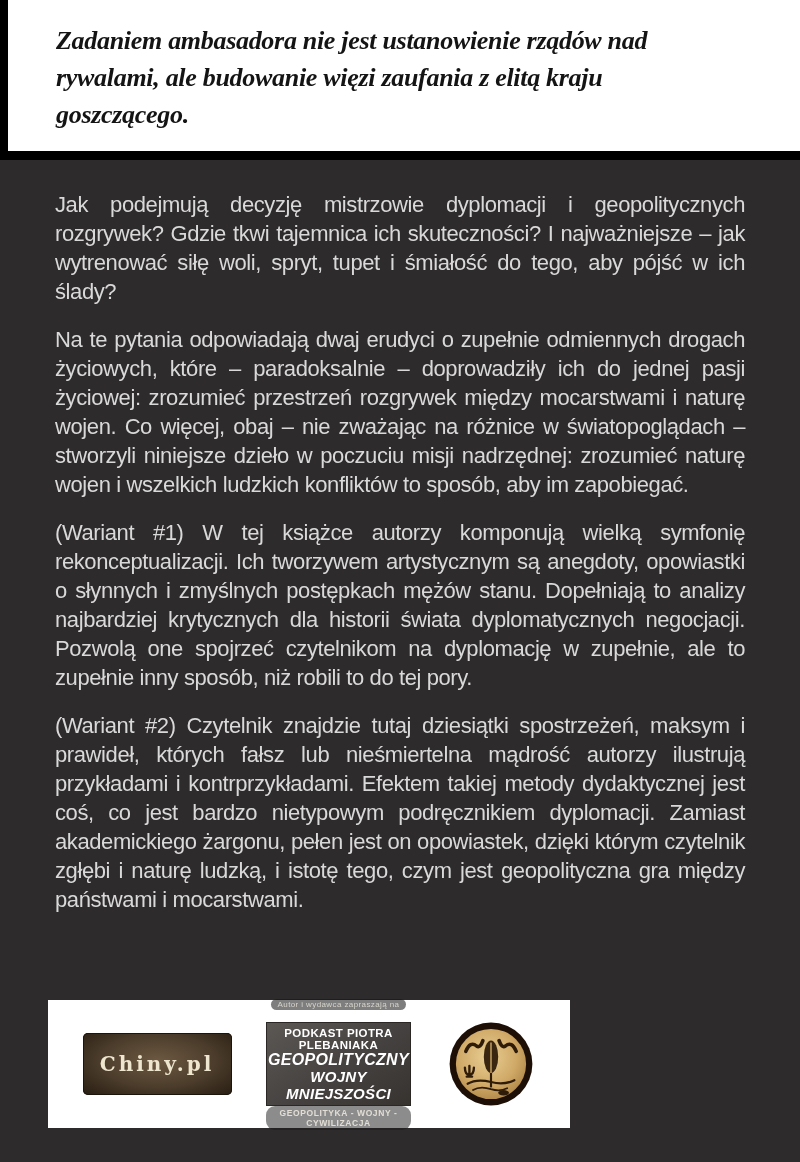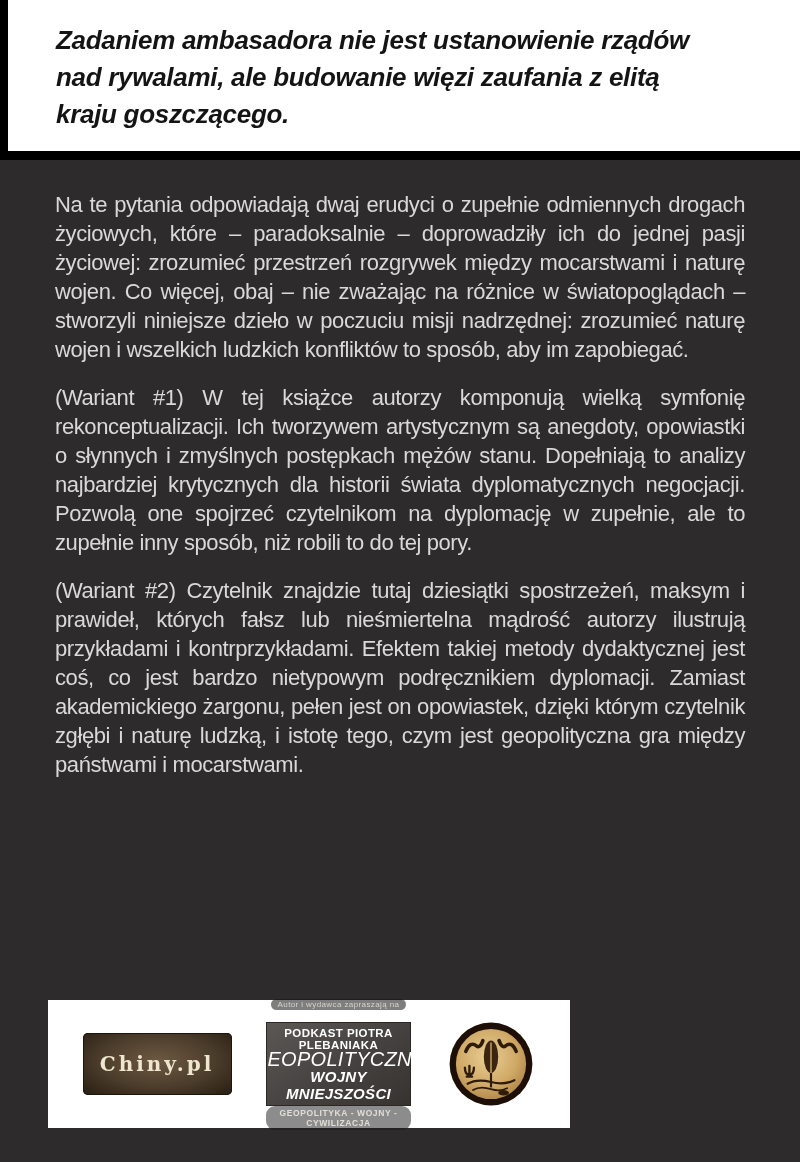--- a/index.html
+++ b/index.html
@@ -6,21 +6,21 @@
   body{
     width:800px;height:1162px;
     background:#2e2b2c;
     font-family:"Liberation Sans",sans-serif;
     -webkit-font-smoothing:antialiased;
   }
   .page{position:relative;width:800px;height:1162px;background:#2e2b2c;overflow:hidden;}
 
   
   .quote-section{background:#000;padding:0 0 9px 8px;}
-  .quote-box{background:#fff;padding:22px 74px 18px 48px;min-height:103px;}
+  .quote-box{background:#fff;padding:22px 74px 18px 48px;min-height:103px;font-family:Liberation Serif, serif;}
   .quote-text{
     margin:0;color:#141414;
     font-size:26px;font-weight:bold;font-style:italic;
     line-height:37px;letter-spacing:-0.3px;
   }
 
   
   .body-section{padding:30px 55px 0 55px;height:816px;overflow:hidden;}
   .body-para{
     margin:0 0 19px 0;color:#d9d9d9;
@@ -51,21 +51,21 @@
     background:linear-gradient(145deg,#5c5854 0%,#444140 55%,#36332f 100%);
     box-shadow:0 0 0 1px #2a2724 inset;
     color:#fff;display:flex;flex-direction:column;align-items:center;justify-content:center;
     text-align:center;
   }
   .badge-tagline{
     font-size:8px;letter-spacing:.4px;color:#d8d4cc;
     background:rgba(20,20,20,.55);border-radius:6px;padding:1px 7px;margin-bottom:2px;
   }
   .badge-line1{font-size:11.5px;font-weight:bold;letter-spacing:.4px;margin-top:15px;}
-  .badge-line2{font-size:20px;font-weight:normal;font-style:italic;letter-spacing:.3px;line-height:17px;}
+  .badge-line2{font-size:16px;font-weight:bold;font-style:italic;letter-spacing:.3px;line-height:17px;}
   .badge-line3{font-size:15px;font-weight:bold;font-style:italic;letter-spacing:.3px;line-height:17px;}
   .badge-footer{
     font-size:8.5px;font-weight:bold;letter-spacing:.6px;color:#e2ded6;
     background:rgba(25,25,25,.5);padding:2px 6px;margin-top:4px;border-radius:9px;
   }
 
   .publisher-logo{width:90px;height:90px;}
 
   .price-panel{
     position:absolute;left:590px;top:10px;width:168px;height:124px;
@@ -95,20 +95,21 @@
 
 <div class="page">
 
   <div class="quote-section">
     <div class="quote-box">
       <p class="quote-text">Zadaniem ambasadora nie jest ustanowienie rządów nad rywalami, ale budowanie więzi zaufania z elitą kraju goszczącego.</p>
     </div>
   </div>
 
   <div class="body-section">
+      <p class="body-para">Jak podejmują decyzję mistrzowie dyplomacji i geopolitycznych rozgrywek? Gdzie tkwi tajemnica ich skuteczności? I najważniejsze – jak wytrenować siłę woli, spryt, tupet i śmiałość do tego, aby pójść w ich ślady?</p>
       <p class="body-para">Na te pytania odpowiadają dwaj erudyci o zupełnie odmiennych drogach życiowych, które – paradoksalnie – doprowadziły ich do jednej pasji życiowej: zrozumieć przestrzeń rozgrywek między mocarstwami i naturę wojen. Co więcej, obaj – nie zważając na różnice w światopoglądach – stworzyli niniejsze dzieło w poczuciu misji nadrzędnej: zrozumieć naturę wojen i wszelkich ludzkich konfliktów to sposób, aby im zapobiegać.</p>
       <p class="body-para">(Wariant #1) W tej książce autorzy komponują wielką symfonię rekonceptualizacji. Ich tworzywem artystycznym są anegdoty, opowiastki o słynnych i zmyślnych postępkach mężów stanu. Dopełniają to analizy najbardziej krytycznych dla historii świata dyplomatycznych negocjacji. Pozwolą one spojrzeć czytelnikom na dyplomację w zupełnie, ale to zupełnie inny sposób, niż robili to do tej pory.</p>
       <p class="body-para">(Wariant #2) Czytelnik znajdzie tutaj dziesiątki spostrzeżeń, maksym i prawideł, których fałsz lub nieśmiertelna mądrość autorzy ilustrują przykładami i kontrprzykładami. Efektem takiej metody dydaktycznej jest coś, co jest bardzo nietypowym podręcznikiem dyplomacji. Zamiast akademickiego żargonu, pełen jest on opowiastek, dzięki którym czytelnik zgłębi i naturę ludzką, i istotę tego, czym jest geopolityczna gra między państwami i mocarstwami.</p>
     </div>
 
   <div class="footer">
 
     <div class="logos-panel">
 
       <div class="chiny-logo">

